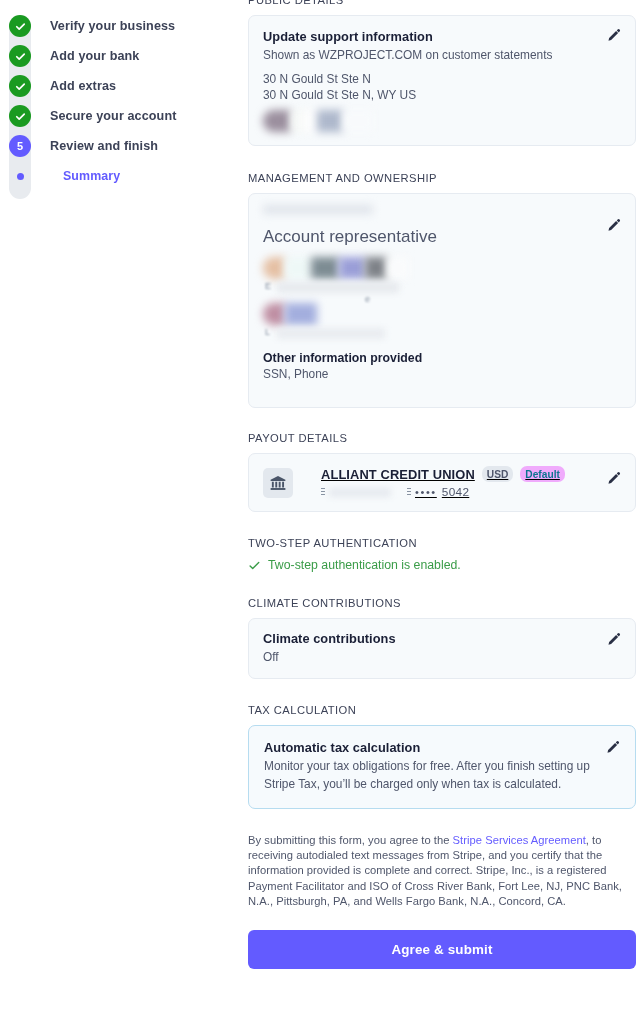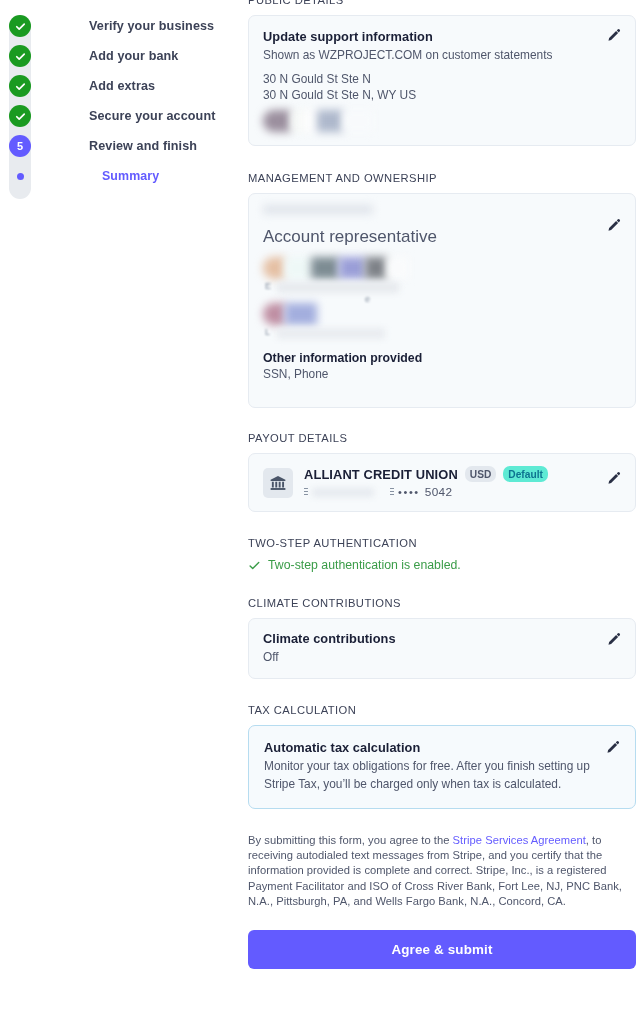--- a/index.html
+++ b/index.html
@@ -39,21 +39,20 @@
     border-radius: 11px;
     z-index: 0;
   }
   .step {
     position: relative;
     z-index: 1;
     display: flex;
     align-items: center;
     height: 30px;
     margin-bottom: 0px;
-    gap: 39px;
   }
   .step + .step { margin-top: 0px; }
   .step-marker {
     width: 22px;
     height: 22px;
     flex: 0 0 22px;
     border-radius: 50%;
     display: flex;
     align-items: center;
     justify-content: center;
@@ -185,21 +184,21 @@
     margin-top: 4px;
   }
   .mgmt-foot-sub {
     font-size: 11.9px;
     color: #4f566b;
     margin-top: 2px;
   }
 
   
   .payout-card { padding: 12px 14px; }
-  .payout-row { display: flex; align-items: flex-start; gap: 11px; }
+  .payout-row { display: flex; align-items: flex-start; gap: 28px; text-decoration: underline; }
   .bank-icon {
     width: 30px; height: 30px; flex: 0 0 30px;
     background: #e3e8ee;
     border-radius: 5px;
     display: flex; align-items: center; justify-content: center;
     margin-top: 2px;
   }
   .bank-icon svg { width: 18px; height: 18px; display: block; }
   .payout-main { flex: 1 1 auto; }
   .payout-name-line {
@@ -212,21 +211,21 @@
     letter-spacing: 0.1px;
   }
   .badge {
     font-size: 10.2px;
     font-weight: bold;
     border-radius: 7px;
     padding: 1.5px 5px;
     line-height: 13px;
   }
   .badge.usd { background: #e3e8ee; color: #4f566b; }
-  .badge.default { background: #5eead4; color: #0d7490; }
+  .badge.default { background: #f0abfc; color: #0d7490; }
   .acct-line {
     display: flex; align-items: center;
     margin-top: 3px;
     font-size: 11.8px;
     color: #4f566b;
     gap: 0;
   }
   .tick {
     display: inline-block;
     width: 4px; height: 9px;

